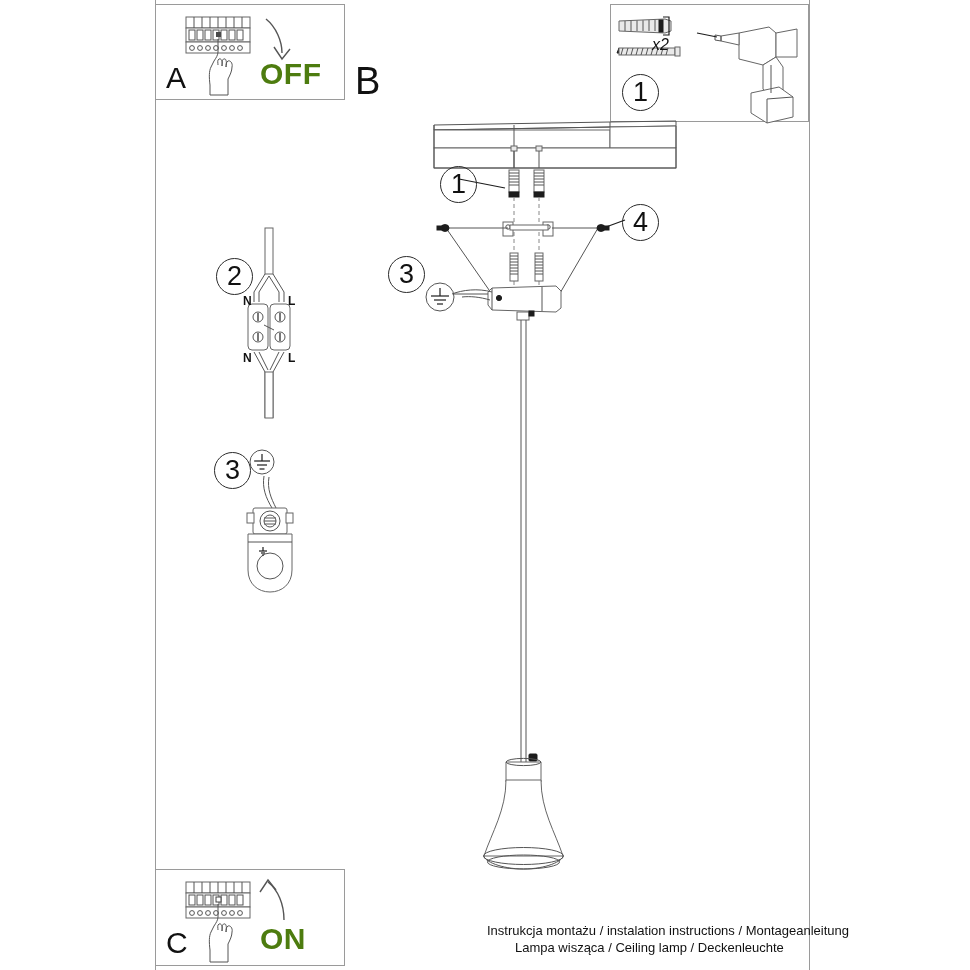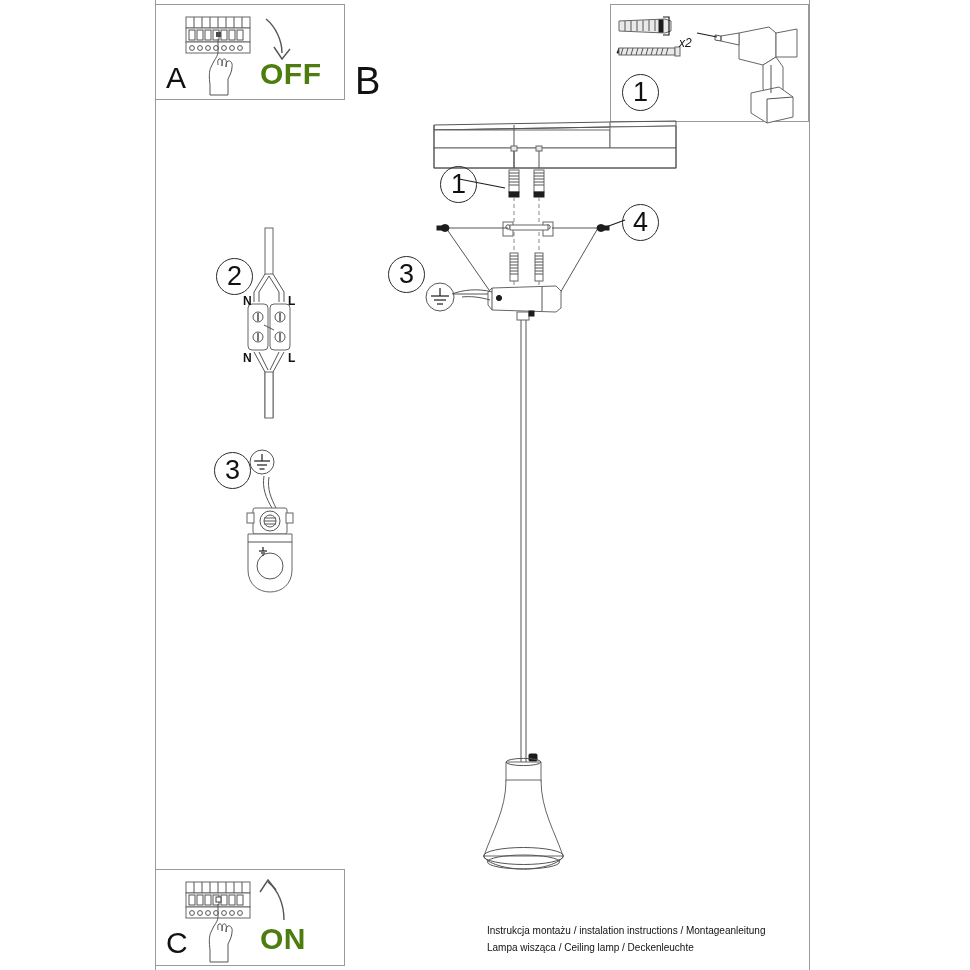--- a/index.html
+++ b/index.html
@@ -27,21 +27,21 @@
   svg{position:absolute;left:0;top:0;overflow:visible;}
   .ln{stroke:#555;stroke-width:1;fill:none;}
   .ln-d{stroke:#888;stroke-width:1;fill:none;stroke-dasharray:4 3;}
   .ln-k{stroke:#1d1d1d;stroke-width:1.2;fill:none;}
   .fil-w{fill:#ffffff;stroke:#666;stroke-width:1;}
   .fil-g{fill:#e9e9e9;stroke:#666;stroke-width:1;}
   .fil-k{fill:#1d1d1d;stroke:#1d1d1d;stroke-width:1;}
 
   .nl-label{position:absolute;font-size:12px;font-weight:700;color:#111;}
 
-  .caption{position:absolute;font-size:10px;line-height:17px;color:#111;white-space:pre-line;}
+  .caption{position:absolute;font-size:13px;line-height:17px;color:#111;white-space:pre-line;}
 </style>
 </head>
 <body>
 
 <div id="sheet">
 
   <div class="frame-line" style="left:155px;top:0px;width:1px;height:970px;"></div>
 
   <div class="frame-line" style="left:809px;top:0px;width:1px;height:970px;"></div>
 
@@ -147,21 +147,21 @@
         <path class="fil-w" d="M152 60 L165 52 L172 62 L172 86 L160 94 L152 84 Z"></path>
         <path class="fil-w" d="M140 88 L168 82 L182 92 L182 112 L156 118 L140 108 Z"></path>
         <path class="ln" d="M156 94 L182 92"></path>
         <path class="ln" d="M156 94 L156 118"></path>
         <path class="ln" d="M160 60 L160 88"></path>
       </g>
     </svg>
     <div class="circ" style="left:11px;top:69px;width:37px;height:37px;">
       <span>1</span>
     </div>
-    <div style="position:absolute;left:41px;top:31px;font-size:12px;font-style:italic;margin-left:27px;">x2</div>
+    <div style="position:absolute;left:41px;top:31px;font-size:16px;font-style:italic;">x2</div>
   </div>
 
   <svg width="970" height="970" viewBox="0 0 970 970">
 
     <g>
       <path class="ln" d="M434 125 L610 122 L610 127 L434 130 Z" fill="#fff"></path>
       <path class="ln" d="M434 130 L610 127 L610 127 L676 126 L676 121 L610 122" fill="none"></path>
       <rect class="fil-w" x="434" y="130" width="176" height="18"></rect>
       <path class="fil-w" d="M610 127 L676 126 L676 148 L610 148 Z"></path>
       <rect class="fil-w" x="434" y="148" width="242" height="20"></rect>
@@ -412,15 +412,15 @@
       <g class="ln">
         <path d="M128 50 C128 34 122 20 112 12" stroke-width="1.4"></path>
         <path d="M104 22 L112 10 L120 20" stroke-width="1.4"></path>
       </g>
     </svg>
     <div class="panel-letter" style="left:10px;top:58px;">C</div>
     <div class="big-word" style="left:104px;top:52px;">ON</div>
   </div>
 
   <div class="caption" style="left:487px;top:922px;">Instrukcja montażu / instalation instructions / Montageanleitung</div>
-  <div class="caption" style="left:487px;top:939px;">Lampa wisząca / Ceiling lamp / Deckenleuchte</div>
+  <div class="caption" style="left:515px;top:939px;">Lampa wisząca / Ceiling lamp / Deckenleuchte</div>
 
 </div>
 
 </body></html>

